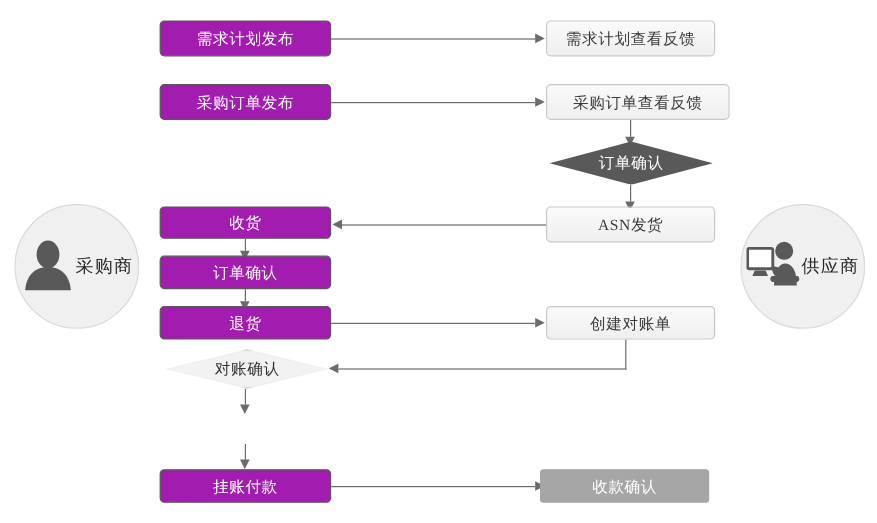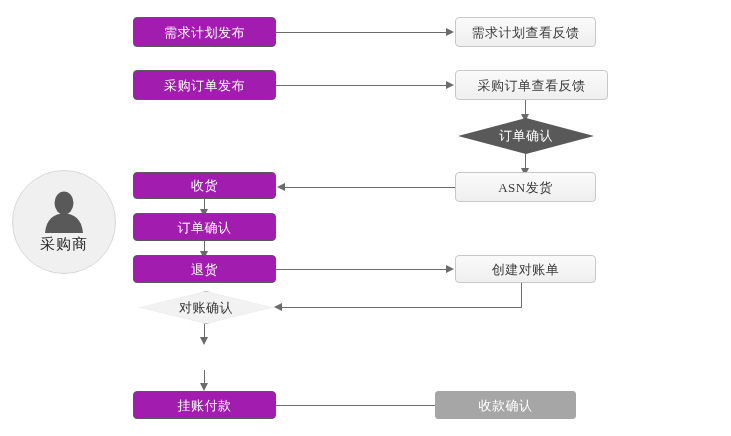--- a/index.html
+++ b/index.html
@@ -121,21 +121,21 @@
   
   .actor {
     position: absolute;
     box-sizing: border-box;
     width: 104px;
     height: 104px;
     border-radius: 50%;
     background: #f0f0f0;
     border: 1px solid #d9d9d9;
     display: flex;
-    flex-direction: column;
+    flex-direction: row;
     align-items: center;
     justify-content: center;
   }
   .actor .glyph {
     width: 46px;
     height: 42px;
     display: flex;
     align-items: flex-end;
     justify-content: center;
     margin-bottom: 2px;
@@ -154,20 +154,36 @@
   <div class="actor" style="left:12px; top:170px;">
     <div class="glyph">
       <svg width="44" height="42" viewBox="0 0 44 42" aria-hidden="true">
         <ellipse cx="22" cy="12" rx="9.5" ry="11.5" fill="#595959"></ellipse>
         <path d="M3 42 C4 28 12.5 22.5 22 22.5 C31.5 22.5 40 28 41 42 Z" fill="#595959"></path>
       </svg>
     </div>
     <div class="aname">采购商</div>
   </div>
 
+  <div class="actor" style="left:617px; top:170px;">
+    <div class="glyph">
+      <svg width="46" height="42" viewBox="0 0 46 42" aria-hidden="true">
+
+        <rect x="1" y="7" width="21" height="17" rx="1.5" fill="#ffffff" stroke="#595959" stroke-width="2.4"></rect>
+        <path d="M7 25.5 L16 25.5 L18 30 L5 30 Z" fill="#595959"></path>
+
+        <circle cx="31.5" cy="9" r="7.5" fill="#595959"></circle>
+
+        <path d="M23 38 C23 28 26.5 19.5 32 19.5 C38 19.5 42 25 42 38 Z" fill="#595959"></path>
+        <path d="M21.5 22.5 C26 21 30 24.5 29 29.5 L23.5 29.5 C22 27.5 21 25 21.5 22.5 Z" fill="#595959"></path>
+        <rect x="20" y="30" width="24" height="5" rx="2" fill="#595959"></rect>
+      </svg>
+    </div>
+    <div class="aname">供应商</div>
+  </div>
 
   <div class="node dark" style="left:133px; top:17px; width:143px; height:30px;">
     <span>需求计划发布</span>
   </div>
 
   <div class="line-h" style="left:276px; top:32px; width:170px;"></div>
   <div class="arrow right" style="left:446px; top:27.5px;"></div>
 
   <div class="node light" style="left:455px; top:17px; width:141px; height:30px;">
     <span>需求计划查看反馈</span>
@@ -245,17 +261,17 @@
   <div class="line-v" style="left:204px; top:370px; height:13px;"></div>
   <div class="arrow down" style="left:200px; top:383px;"></div>
 
   <div class="node dark" style="left:133px; top:391px; width:143px; height:28px;">
     <span>挂账付款</span>
   </div>
 
   <div class="line-h" style="left:276px; top:405px; width:170px;"></div>
   <div class="arrow right" style="left:446px; top:400.5px;"></div>
 
-  <div class="node mid" style="left:435px; top:391px; width:141px; height:28px;">
+  <div class="node mid" style="left:450px; top:391px; width:141px; height:28px;">
     <span>收款确认</span>
   </div>
 
 </div>
 
 </body></html>

